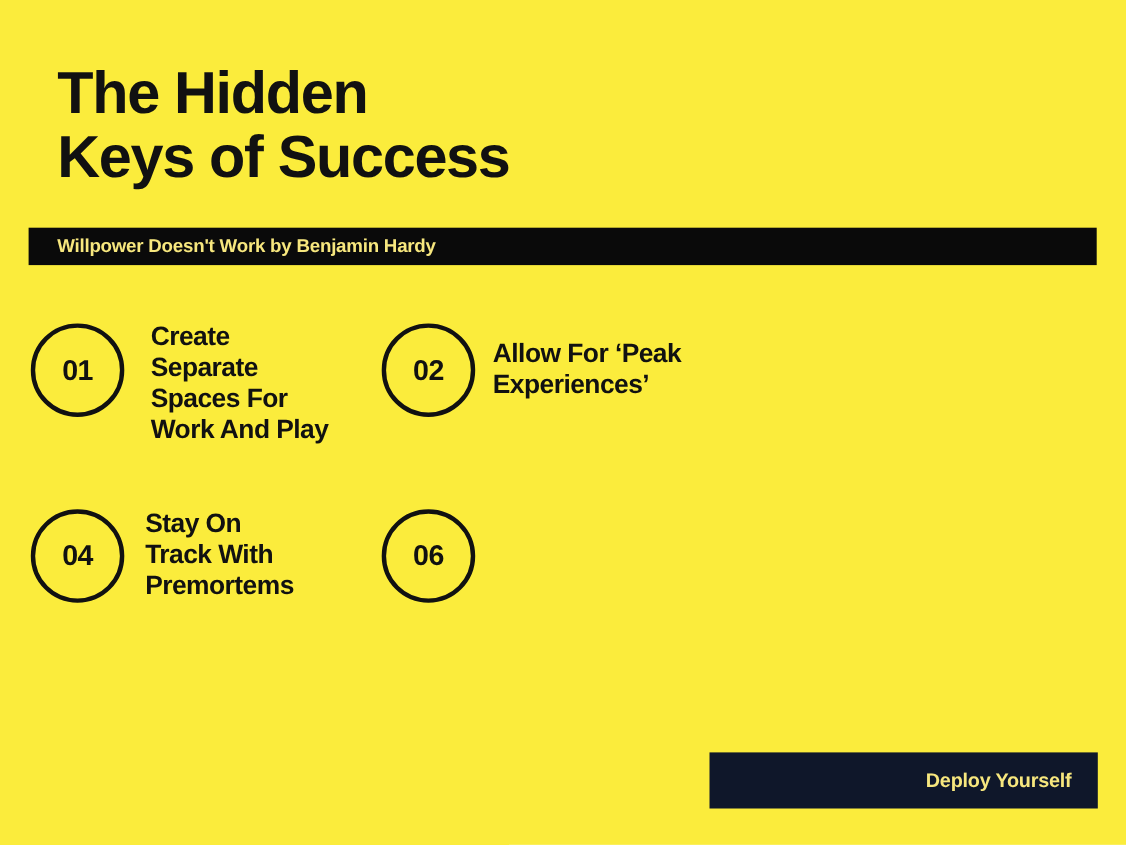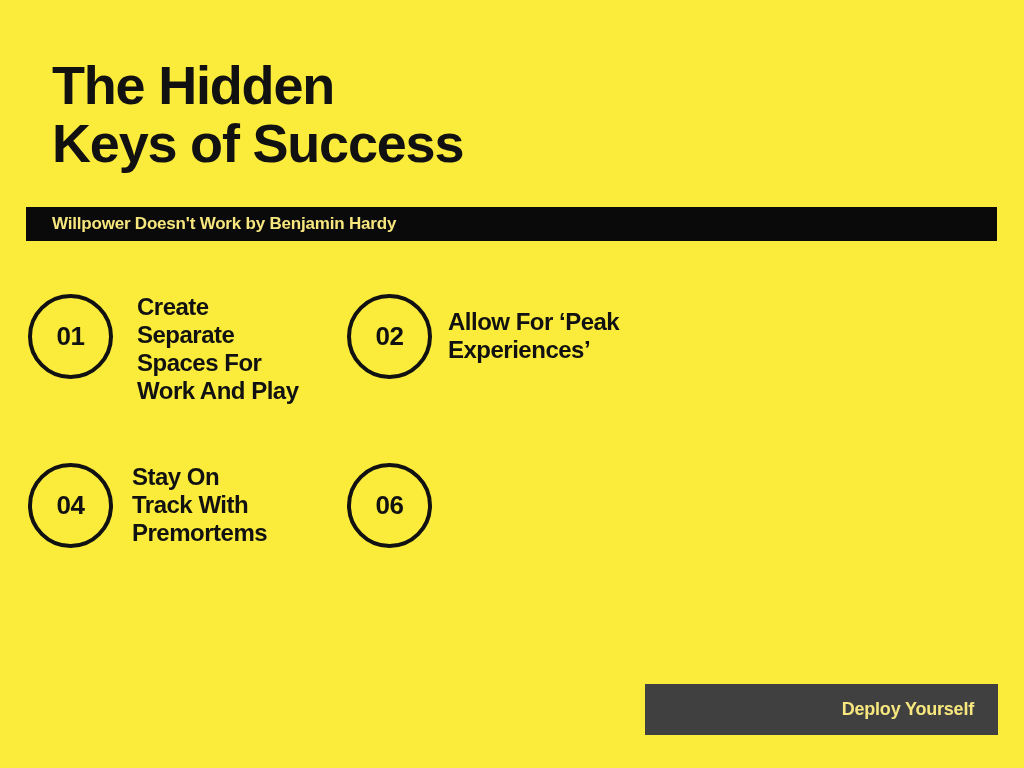--- a/index.html
+++ b/index.html
@@ -110,21 +110,21 @@
   #item-03 .item-label { margin-top: 0px; }
   #item-04 .item-label { margin-top: 0px; }
 
   
   #footer-bar {
     position: absolute;
     left: 645px;
     top: 684px;
     width: 353px;
     height: 51px;
-    background: #404040;
+    background: #0f172a;
   }
   #footer-text {
     position: absolute;
     right: 24px;
     top: 0;
     height: 51px;
     line-height: 51px;
     font-size: 18px;
     font-weight: bold;
     letter-spacing: -0.2px;

